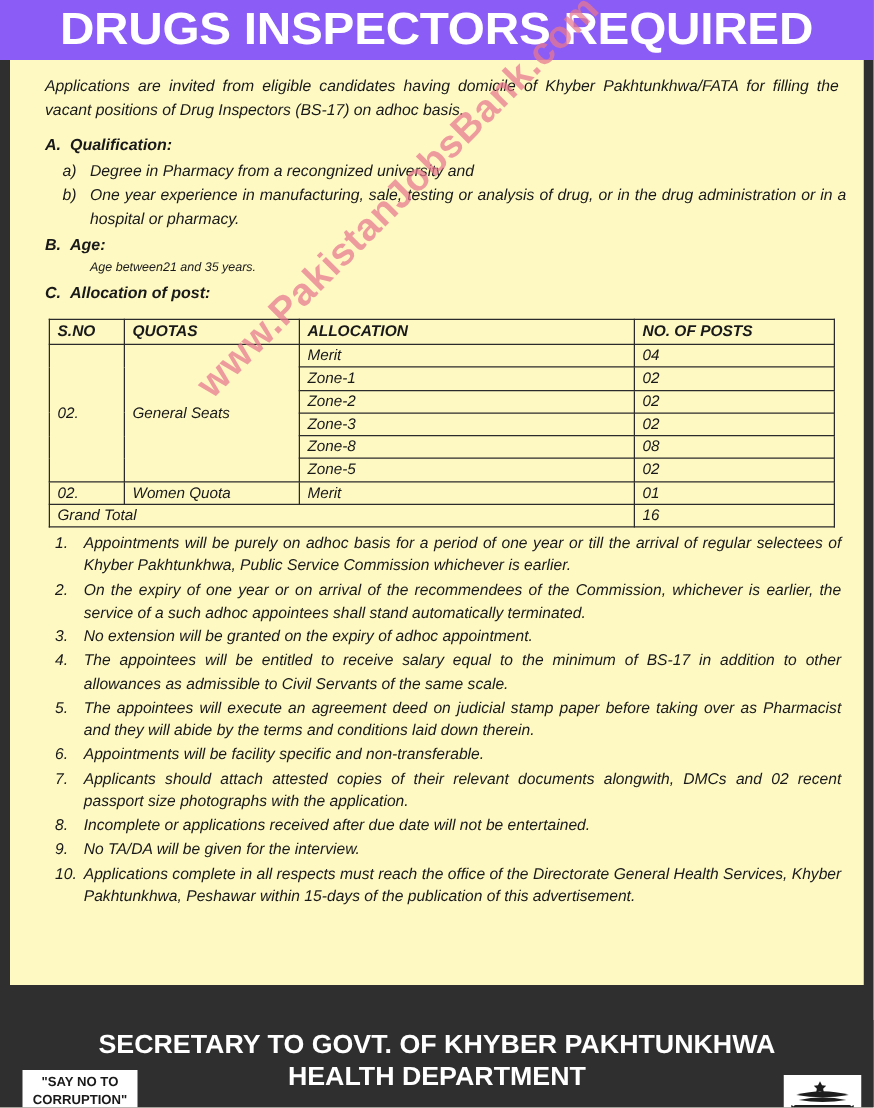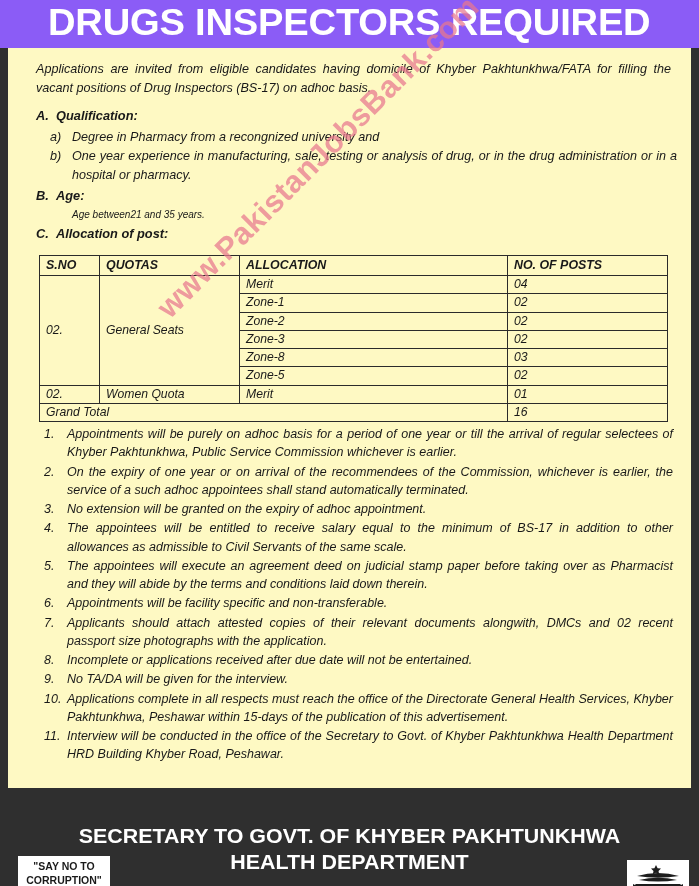--- a/index.html
+++ b/index.html
@@ -301,21 +301,21 @@
           <tr>
             <td>Zone-2</td>
             <td>02</td>
           </tr>
           <tr>
             <td>Zone-3</td>
             <td>02</td>
           </tr>
           <tr>
             <td>Zone-8</td>
-            <td>03</td>
+            <td>08</td>
           </tr>
           <tr>
             <td>Zone-5</td>
             <td>02</td>
           </tr>
           <tr>
             <td>02.</td>
             <td>Women Quota</td>
             <td>Merit</td>
             <td>01</td>
@@ -361,24 +361,20 @@
         <span class="num">8.</span>
         <span class="body">Incomplete or applications received after due date will not be entertained.</span>
       </li>
       <li>
         <span class="num">9.</span>
         <span class="body">No TA/DA will be given for the interview.</span>
       </li>
       <li>
         <span class="num">10.</span>
         <span class="body">Applications complete in all respects must reach the office of the Directorate General Health Services, Khyber Pakhtunkhwa, Peshawar within 15-days of the publication of this advertisement.</span>
-      </li>
-      <li>
-        <span class="num">11.</span>
-        <span class="body">Interview will be conducted in the office of the Secretary to Govt. of Khyber Pakhtunkhwa Health Department HRD Building Khyber Road, Peshawar.</span>
       </li>
     </ol>
   </div>
 
   <div class="watermark">www.PakistanJobsBank.com</div>
 
   <div class="footer">
     <div class="footer-line1">SECRETARY TO GOVT. OF KHYBER PAKHTUNKHWA</div>
     <div class="footer-line2">HEALTH DEPARTMENT</div>
 

